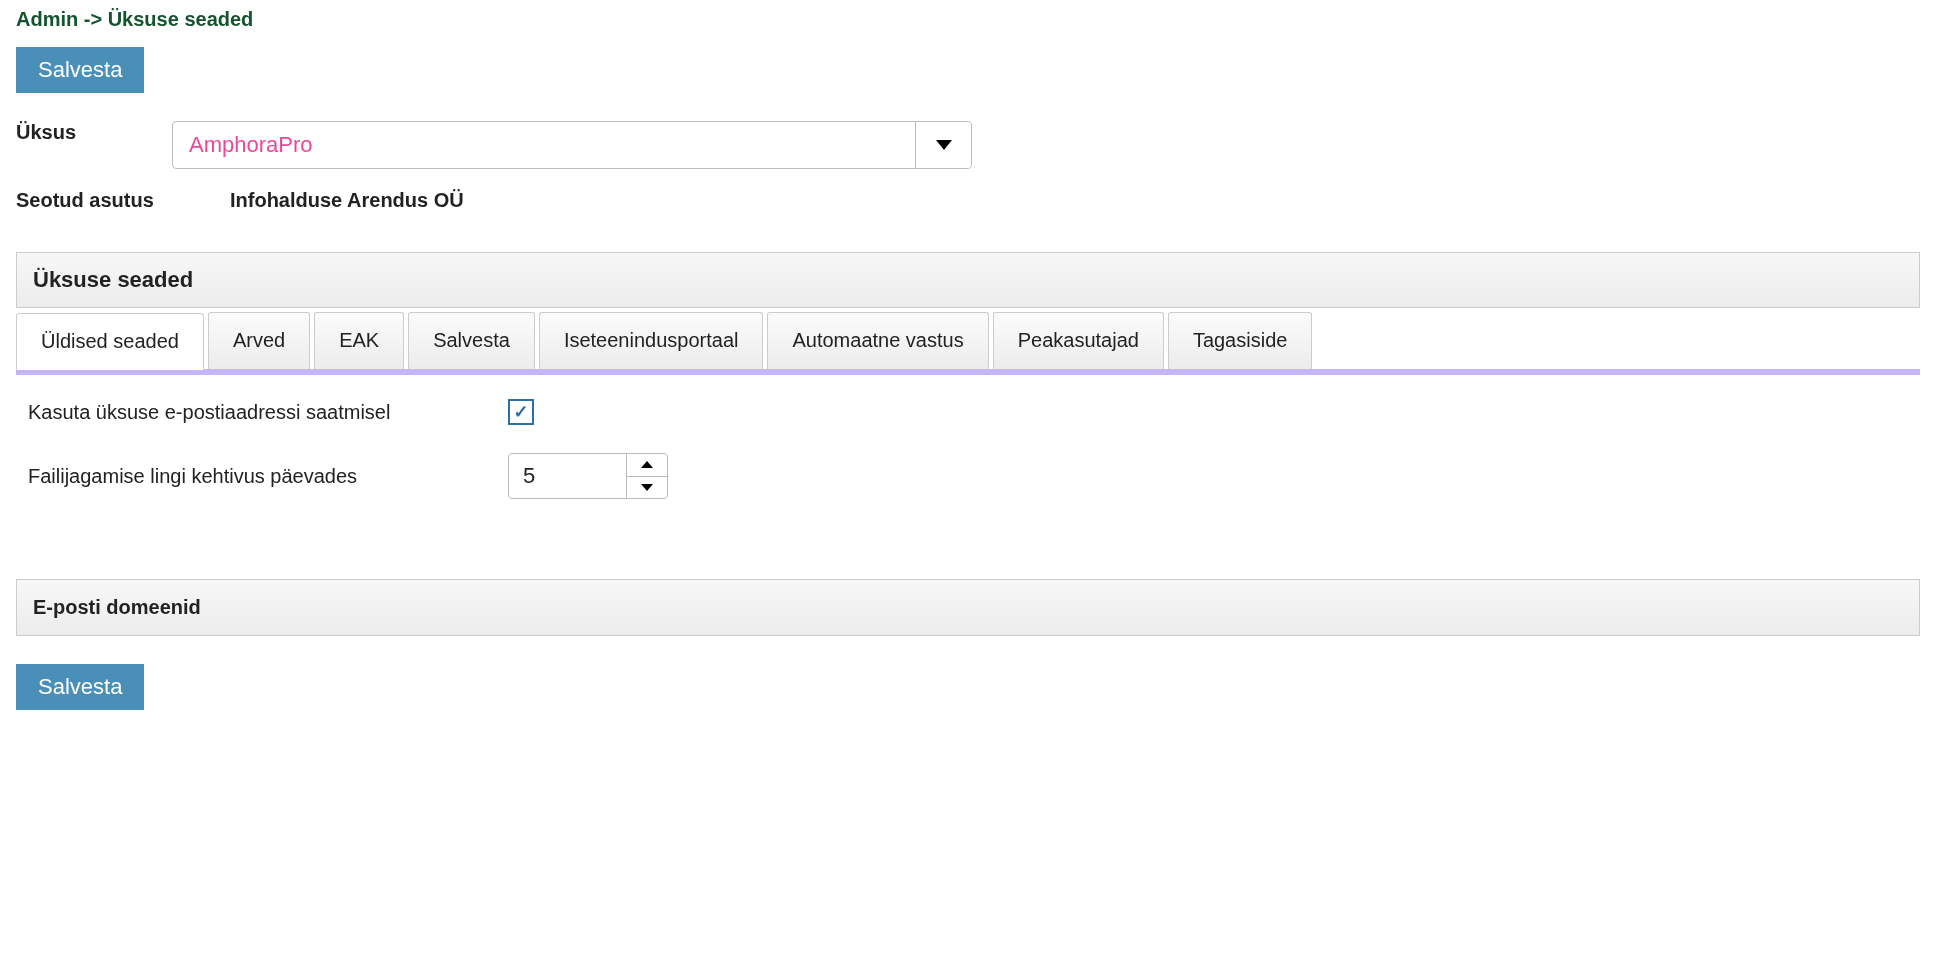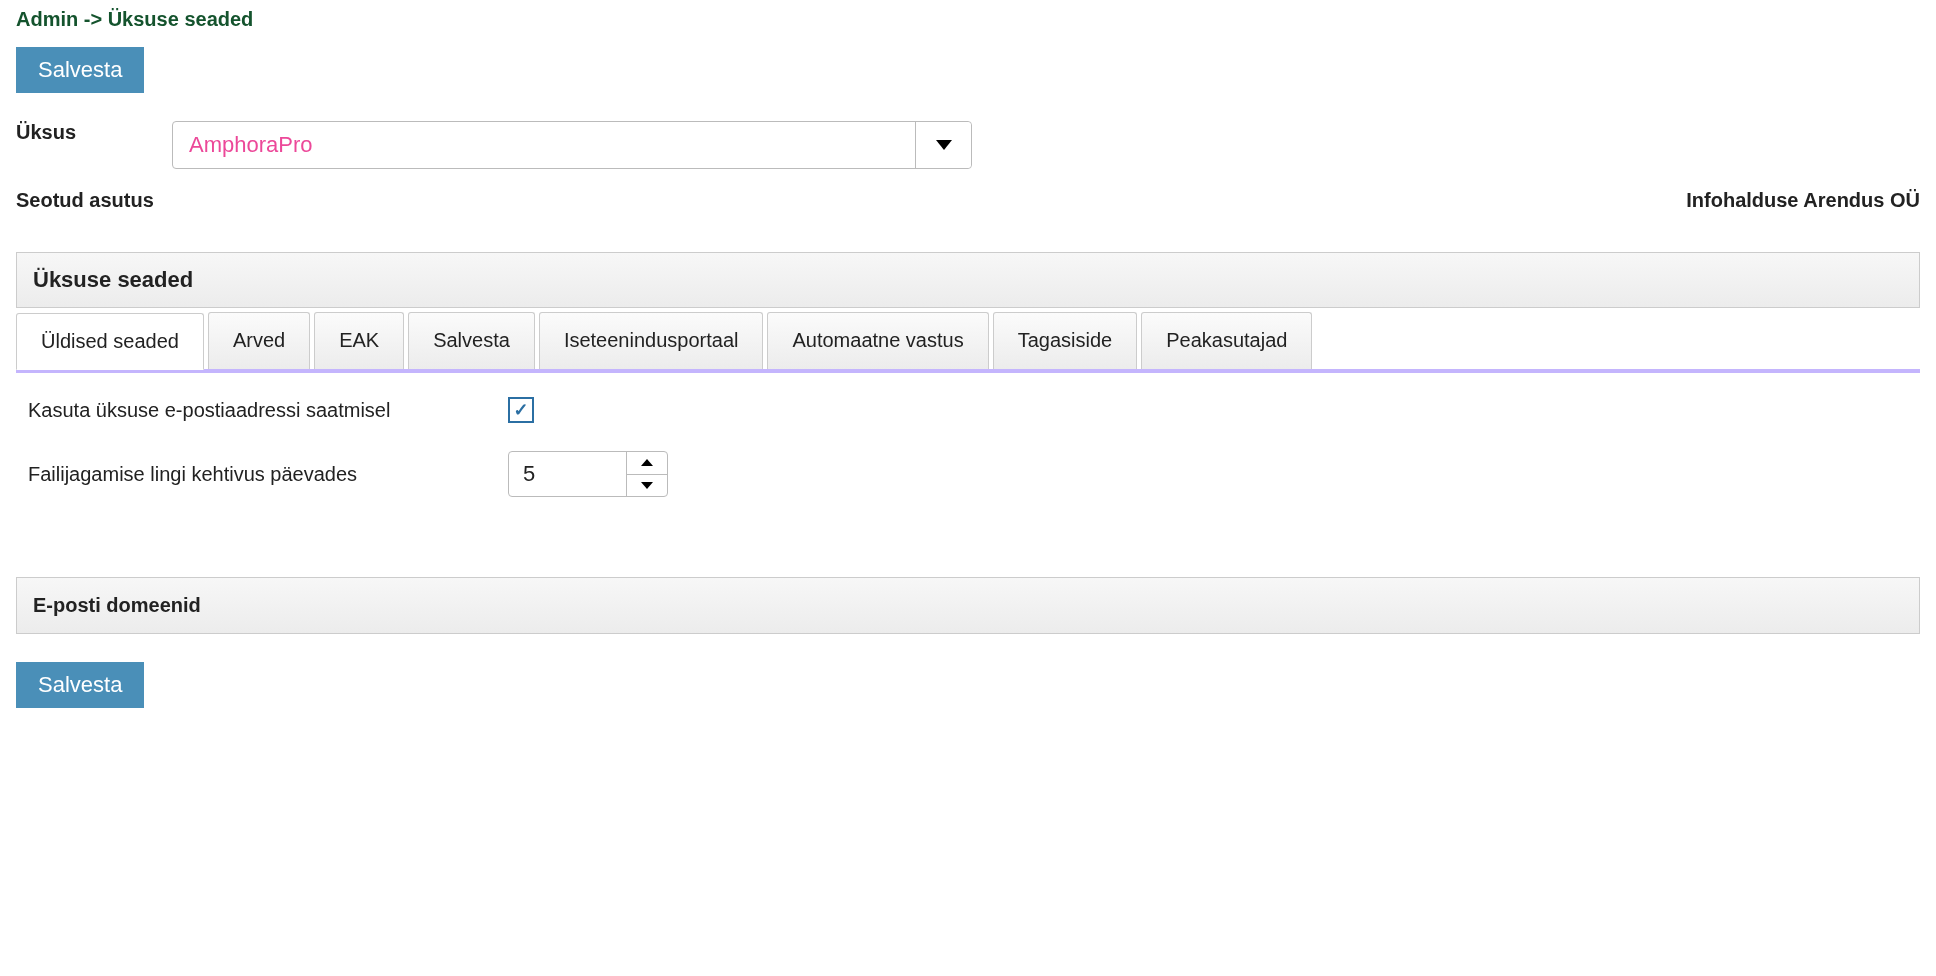--- a/index.html
+++ b/index.html
@@ -73,42 +73,41 @@
       height: 0;
       border-left: 8px solid transparent;
       border-right: 8px solid transparent;
       border-top: 10px solid #000;
     }
     .linked-row {
       display: flex;
       align-items: center;
       margin-top: 20px;
       gap: 24px;
-      justify-content: space-between;
     }
     .linked-label {
       font-weight: 700;
       font-size: 20px;
       min-width: 190px;
     }
     .linked-value {
       font-weight: 700;
       font-size: 20px;
     }
     .panel-header {
       margin-top: 40px;
       background: linear-gradient(#f7f7f7, #ececec);
       border: 1px solid #ccc;
       padding: 14px 16px;
       font-weight: 700;
       font-size: 22px;
     }
     .tabs {
       display: flex;
-      border-bottom: 4px solid #c4b5fd;
+      border-bottom: 6px solid #c4b5fd;
       margin-top: 0;
     }
     .tab {
       padding: 16px 24px;
       background: linear-gradient(#fbfbfb, #ececec);
       border: 1px solid #ccc;
       border-bottom: none;
       margin-right: 4px;
       margin-top: 4px;
       font-size: 20px;
@@ -236,22 +235,22 @@
 
 <div class="panel-header">Üksuse seaded</div>
 
 <div class="tabs">
   <div class="tab active">Üldised seaded</div>
   <div class="tab">Arved</div>
   <div class="tab">EAK</div>
   <div class="tab">Salvesta</div>
   <div class="tab">Iseteenindusportaal</div>
   <div class="tab">Automaatne vastus</div>
+  <div class="tab">Peakasutajad</div>
   <div class="tab">Tagasiside</div>
-  <div class="tab">Peakasutajad</div>
 </div>
 
 <div class="settings-body">
 
   <div class="setting-row">
     <div class="setting-label">Kasuta üksuse e-postiaadressi saatmisel</div>
     <div class="checkbox">
       <span class="checkmark">✓</span>
     </div>
   </div>

